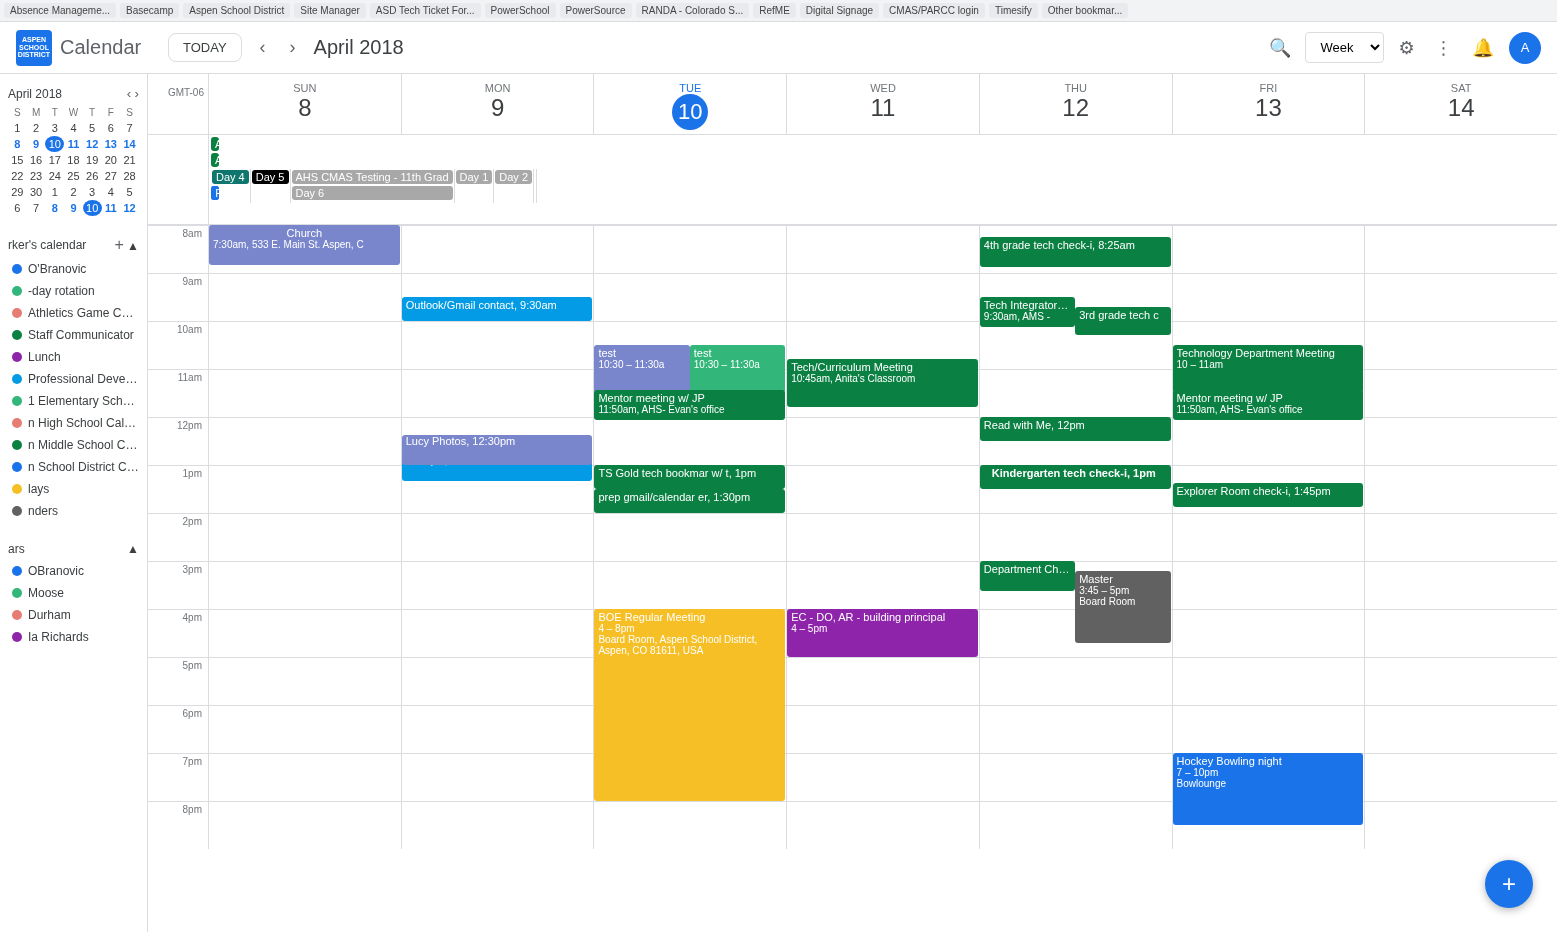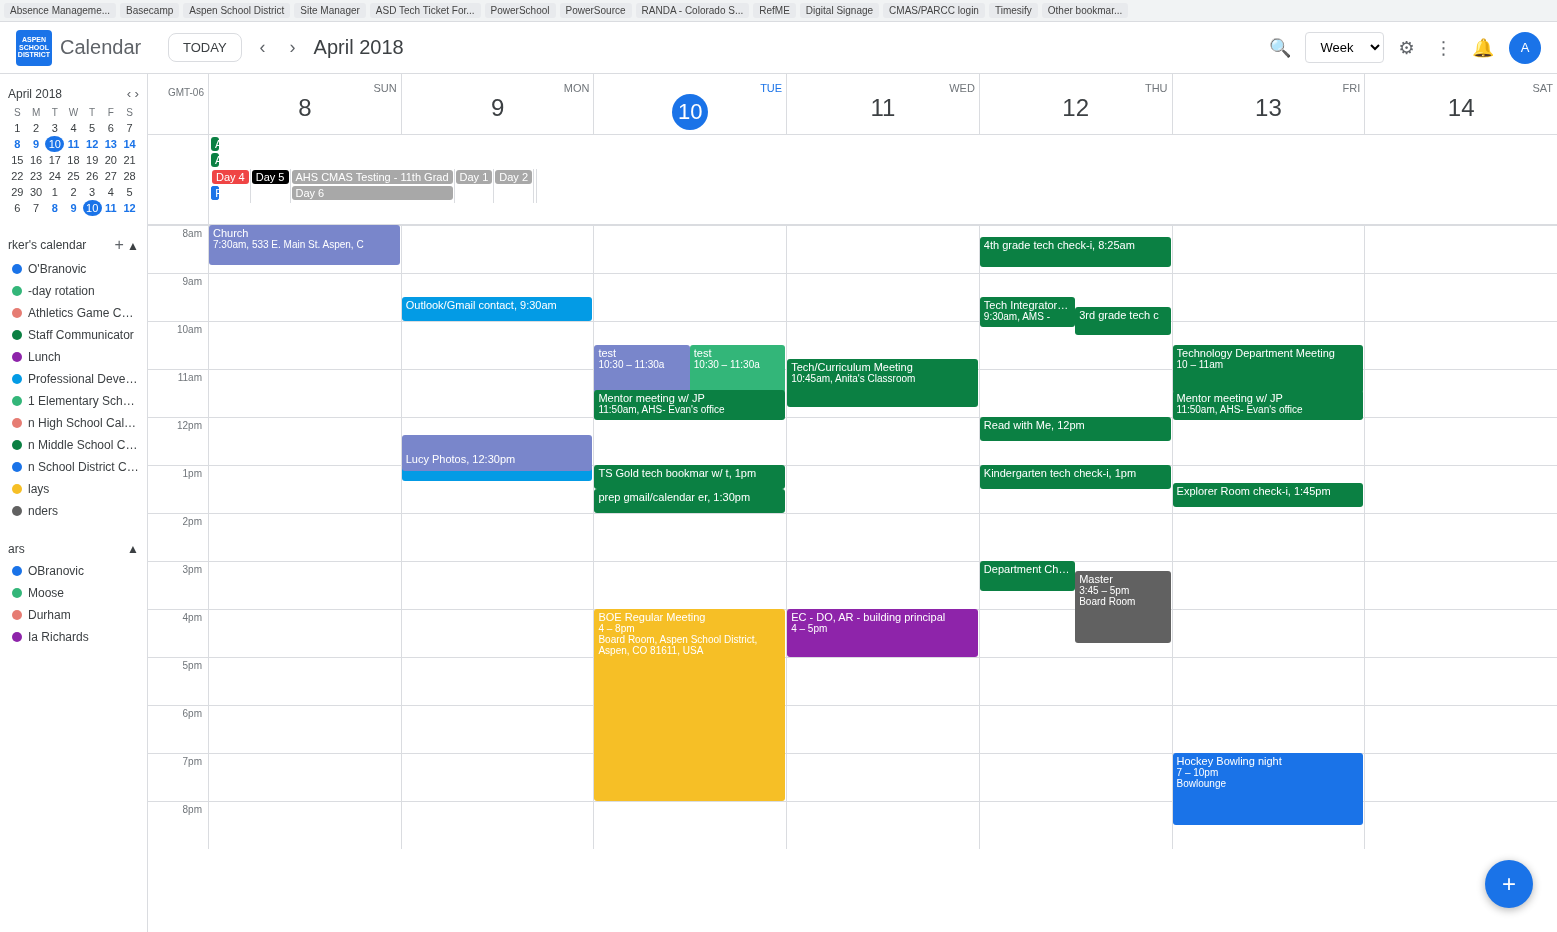--- a/index.html
+++ b/index.html
@@ -223,21 +223,20 @@
     }
     .day-header {
       text-align: center;
       padding: 8px 4px 4px;
       border-left: 1px solid #dadce0;
     }
     .day-header-name {
       font-size: 11px;
       color: #70757a;
       text-transform: uppercase;
-      text-align: right;
     }
     .day-header-num {
       font-size: 24px;
       font-weight: 300;
       color: #3c4043;
       line-height: 1.2;
     }
     .day-header-num.today-num {
       background: #1a73e8;
       color: white;
@@ -582,21 +581,21 @@
       </div>
 
     <div class="allday-row" id="allday-row" style="position: relative; border-bottom: 1px solid rgb(218, 220, 224); flex-shrink: 0; min-height: 90px;">
         <div style="display: grid; grid-template-columns: 60px repeat(7, 1fr); width: 100%; position: relative;">
           <div style="font-size: 10px; color: rgb(112, 117, 122); padding: 4px 4px 0px; text-align: right;"></div>
           <div style="grid-column: 2 / 9; position: relative; padding: 2px; border-left: 1px solid rgb(218, 220, 224);">
             <div class="allday-event" style="background-color: rgb(11, 128, 67); margin-bottom: 2px;">AES CMAS Testing</div>
             <div class="allday-event" style="background-color: rgb(11, 128, 67); margin-bottom: 2px;">AMS CMAS Testing</div>
             <div style="display: grid; grid-template-columns: repeat(7, 1fr); gap: 0px;">
               <div style="padding: 1px; border-left: none;">
-                <div class="allday-event" style="background-color: #ef4444; margin-bottom: 2px;">Day 4</div>
+                <div class="allday-event" style="background-color: #0f766e; margin-bottom: 2px;">Day 4</div>
               </div>
               <div style="padding: 1px; border-left: 1px solid rgb(218, 220, 224);">
                 <div class="allday-event" style="background-color: #000000; margin-bottom: 2px;">Day 5</div>
               </div>
               <div style="padding: 1px; border-left: 1px solid rgb(218, 220, 224);">
                 <div class="allday-event" style="background-color: rgb(168, 168, 168); margin-bottom: 2px;">AHS CMAS Testing - 11th Grad</div>
                 <div class="allday-event" style="background-color: rgb(168, 168, 168); margin-bottom: 2px;">Day 6</div>
               </div>
               <div style="padding: 1px; border-left: 1px solid rgb(218, 220, 224);">
                 <div class="allday-event" style="background-color: rgb(168, 168, 168); margin-bottom: 2px;">Day 1</div>
@@ -719,33 +718,33 @@
             <div style="border-left: 1px solid rgb(218, 220, 224); border-top: 1px solid rgb(218, 220, 224); height: 48px;"></div>
             <div style="border-left: 1px solid rgb(218, 220, 224); border-top: 1px solid rgb(218, 220, 224); height: 48px;"></div>
             <div style="border-left: 1px solid rgb(218, 220, 224); border-top: 1px solid rgb(218, 220, 224); height: 48px;"></div>
             <div style="border-left: 1px solid rgb(218, 220, 224); border-top: 1px solid rgb(218, 220, 224); height: 48px;"></div>
             <div style="border-left: 1px solid rgb(218, 220, 224); border-top: 1px solid rgb(218, 220, 224); height: 48px;"></div>
           </div>
 
         <div class="events-overlay" id="events-overlay" style="position: absolute; inset: 0px 0px 0px 60px; display: grid; grid-template-columns: repeat(7, 1fr); pointer-events: none;">
             <div style="position: relative; pointer-events: auto;">
               <div class="timed-event" style="position: absolute; top: 0px; height: 40px; left: 1px; right: 1px; background: rgb(121, 134, 203); border-radius: 3px; padding: 2px 4px; font-size: 11px; color: white; cursor: pointer; overflow: hidden; z-index: 2;">
-                <div style="font-weight: 500; white-space: nowrap; overflow: hidden; text-overflow: ellipsis;">Church</div>
+                <div style="font-weight: 500; white-space: nowrap; overflow: hidden; text-overflow: ellipsis; text-align: center;">Church</div>
                 <div style="font-size: 10px; white-space: pre-line; overflow: hidden;">7:30am, 533 E. Main St. Aspen, C</div>
               </div>
             </div>
             <div style="position: relative; pointer-events: auto;">
               <div class="timed-event" style="position: absolute; top: 72px; height: 24px; left: 1px; right: 1px; background: rgb(3, 155, 229); border-radius: 3px; padding: 2px 4px; font-size: 11px; color: white; cursor: pointer; overflow: hidden; z-index: 2;">
                 <div style="font-weight: 500; white-space: nowrap; overflow: hidden; text-overflow: ellipsis;">Outlook/Gmail contact, 9:30am</div>
               </div>
               <div class="timed-event" style="position: absolute; top: 216px; height: 40px; left: 1px; right: 1px; background: rgb(3, 155, 229); border-radius: 3px; padding: 2px 4px; font-size: 11px; color: white; cursor: pointer; overflow: hidden; z-index: 2;">
                 <div style="font-weight: 500; white-space: nowrap; overflow: hidden; text-overflow: ellipsis;">French observation w/ JL</div>
                 <div style="font-size: 10px; white-space: pre-line; overflow: hidden;">12:40pm, AHS - Rm 11</div>
               </div>
-              <div class="timed-event" style="position: absolute; top: 210px; height: 30px; left: 1px; right: 1px; background: rgb(121, 134, 203); border-radius: 3px; padding: 18px 4px; font-size: 11px; color: white; cursor: pointer; overflow: hidden; z-index: 2;">
+              <div class="timed-event" style="position: absolute; top: 210px; height: 30px; left: 1px; right: 1px; background: rgb(121, 134, 203); border-radius: 3px; padding: 0 4px; font-size: 11px; color: white; cursor: pointer; overflow: hidden; z-index: 2;">
                 <div style="font-weight: 500; white-space: nowrap; overflow: hidden; text-overflow: ellipsis;">Lucy Photos, 12:30pm</div>
               </div>
             </div>
             <div style="position: relative; pointer-events: auto;">
               <div class="timed-event" style="position: absolute; top: 120px; height: 48px; left: 1px; right: 50%; background: rgb(121, 134, 203); border-radius: 3px; padding: 2px 4px; font-size: 11px; color: white; cursor: pointer; overflow: hidden; z-index: 2;">
                 <div style="font-weight: 500; white-space: nowrap; overflow: hidden; text-overflow: ellipsis;">test</div>
                 <div style="font-size: 10px; white-space: pre-line; overflow: hidden;">10:30 – 11:30a</div>
               </div>
               <div class="timed-event" style="position: absolute; top: 120px; height: 48px; left: 50%; right: 1px; background: rgb(51, 182, 121); border-radius: 3px; padding: 2px 4px; font-size: 11px; color: white; cursor: pointer; overflow: hidden; z-index: 2;">
                 <div style="font-weight: 500; white-space: nowrap; overflow: hidden; text-overflow: ellipsis;">test</div>
@@ -785,21 +784,21 @@
                 <div style="font-weight: 500; white-space: nowrap; overflow: hidden; text-overflow: ellipsis;">Tech Integrator meeting...</div>
                 <div style="font-size: 10px; white-space: pre-line; overflow: hidden;">9:30am, AMS -</div>
               </div>
               <div class="timed-event" style="position: absolute; top: 82px; height: 28px; left: 50%; right: 1px; background: rgb(11, 128, 67); border-radius: 3px; padding: 2px 4px; font-size: 11px; color: white; cursor: pointer; overflow: hidden; z-index: 2;">
                 <div style="font-weight: 500; white-space: nowrap; overflow: hidden; text-overflow: ellipsis;">3rd grade tech c</div>
               </div>
               <div class="timed-event" style="position: absolute; top: 192px; height: 24px; left: 1px; right: 1px; background: rgb(11, 128, 67); border-radius: 3px; padding: 2px 4px; font-size: 11px; color: white; cursor: pointer; overflow: hidden; z-index: 2;">
                 <div style="font-weight: 500; white-space: nowrap; overflow: hidden; text-overflow: ellipsis;">Read with Me, 12pm</div>
               </div>
               <div class="timed-event" style="position: absolute; top: 240px; height: 24px; left: 1px; right: 1px; background: rgb(11, 128, 67); border-radius: 3px; padding: 2px 4px; font-size: 11px; color: white; cursor: pointer; overflow: hidden; z-index: 2;">
-                <div style="font-weight: 400; white-space: nowrap; overflow: hidden; text-overflow: ellipsis;">Kindergarten tech check-i, 1pm</div>
+                <div style="font-weight: 700; white-space: nowrap; overflow: hidden; text-overflow: ellipsis; margin-left: 8px;">Kindergarten tech check-i, 1pm</div>
               </div>
               <div class="timed-event" style="position: absolute; top: 336px; height: 30px; left: 1px; right: 50%; background: rgb(11, 128, 67); border-radius: 3px; padding: 2px 4px; font-size: 11px; color: white; cursor: pointer; overflow: hidden; z-index: 2;">
                 <div style="font-weight: 500; white-space: nowrap; overflow: hidden; text-overflow: ellipsis;">Department Chair, 3:30pm</div>
               </div>
               <div class="timed-event" style="position: absolute; top: 346px; height: 72px; left: 50%; right: 1px; background: rgb(97, 97, 97); border-radius: 3px; padding: 2px 4px; font-size: 11px; color: white; cursor: pointer; overflow: hidden; z-index: 2;">
                 <div style="font-weight: 500; white-space: nowrap; overflow: hidden; text-overflow: ellipsis;">Master</div>
                 <div style="font-size: 10px; white-space: pre-line; overflow: hidden;">3:45 – 5pm
 Board Room</div>
               </div>
             </div>

